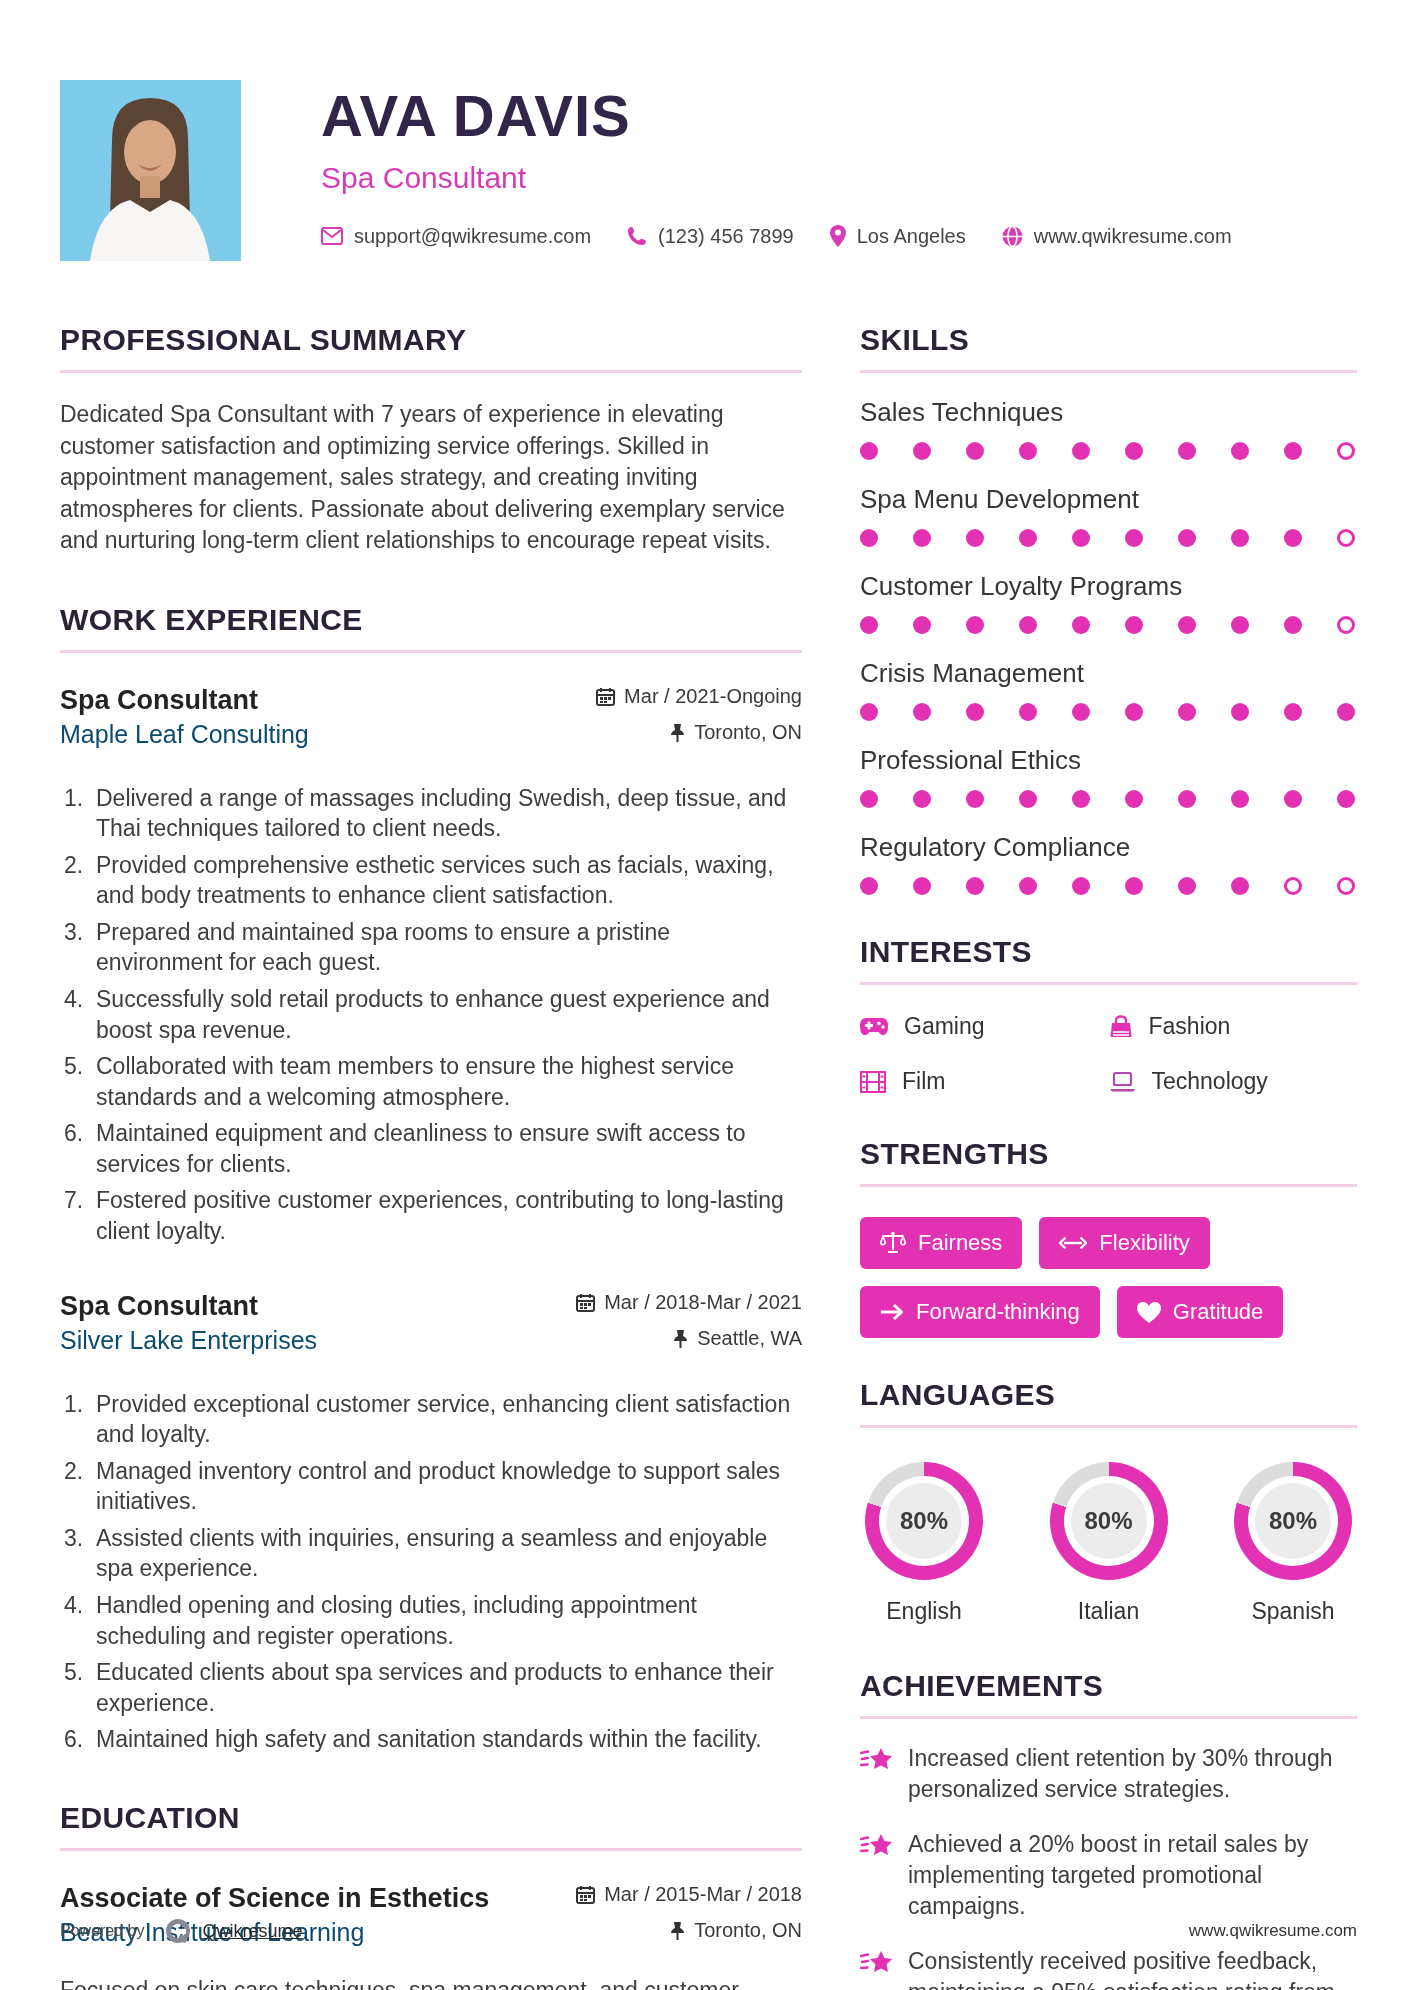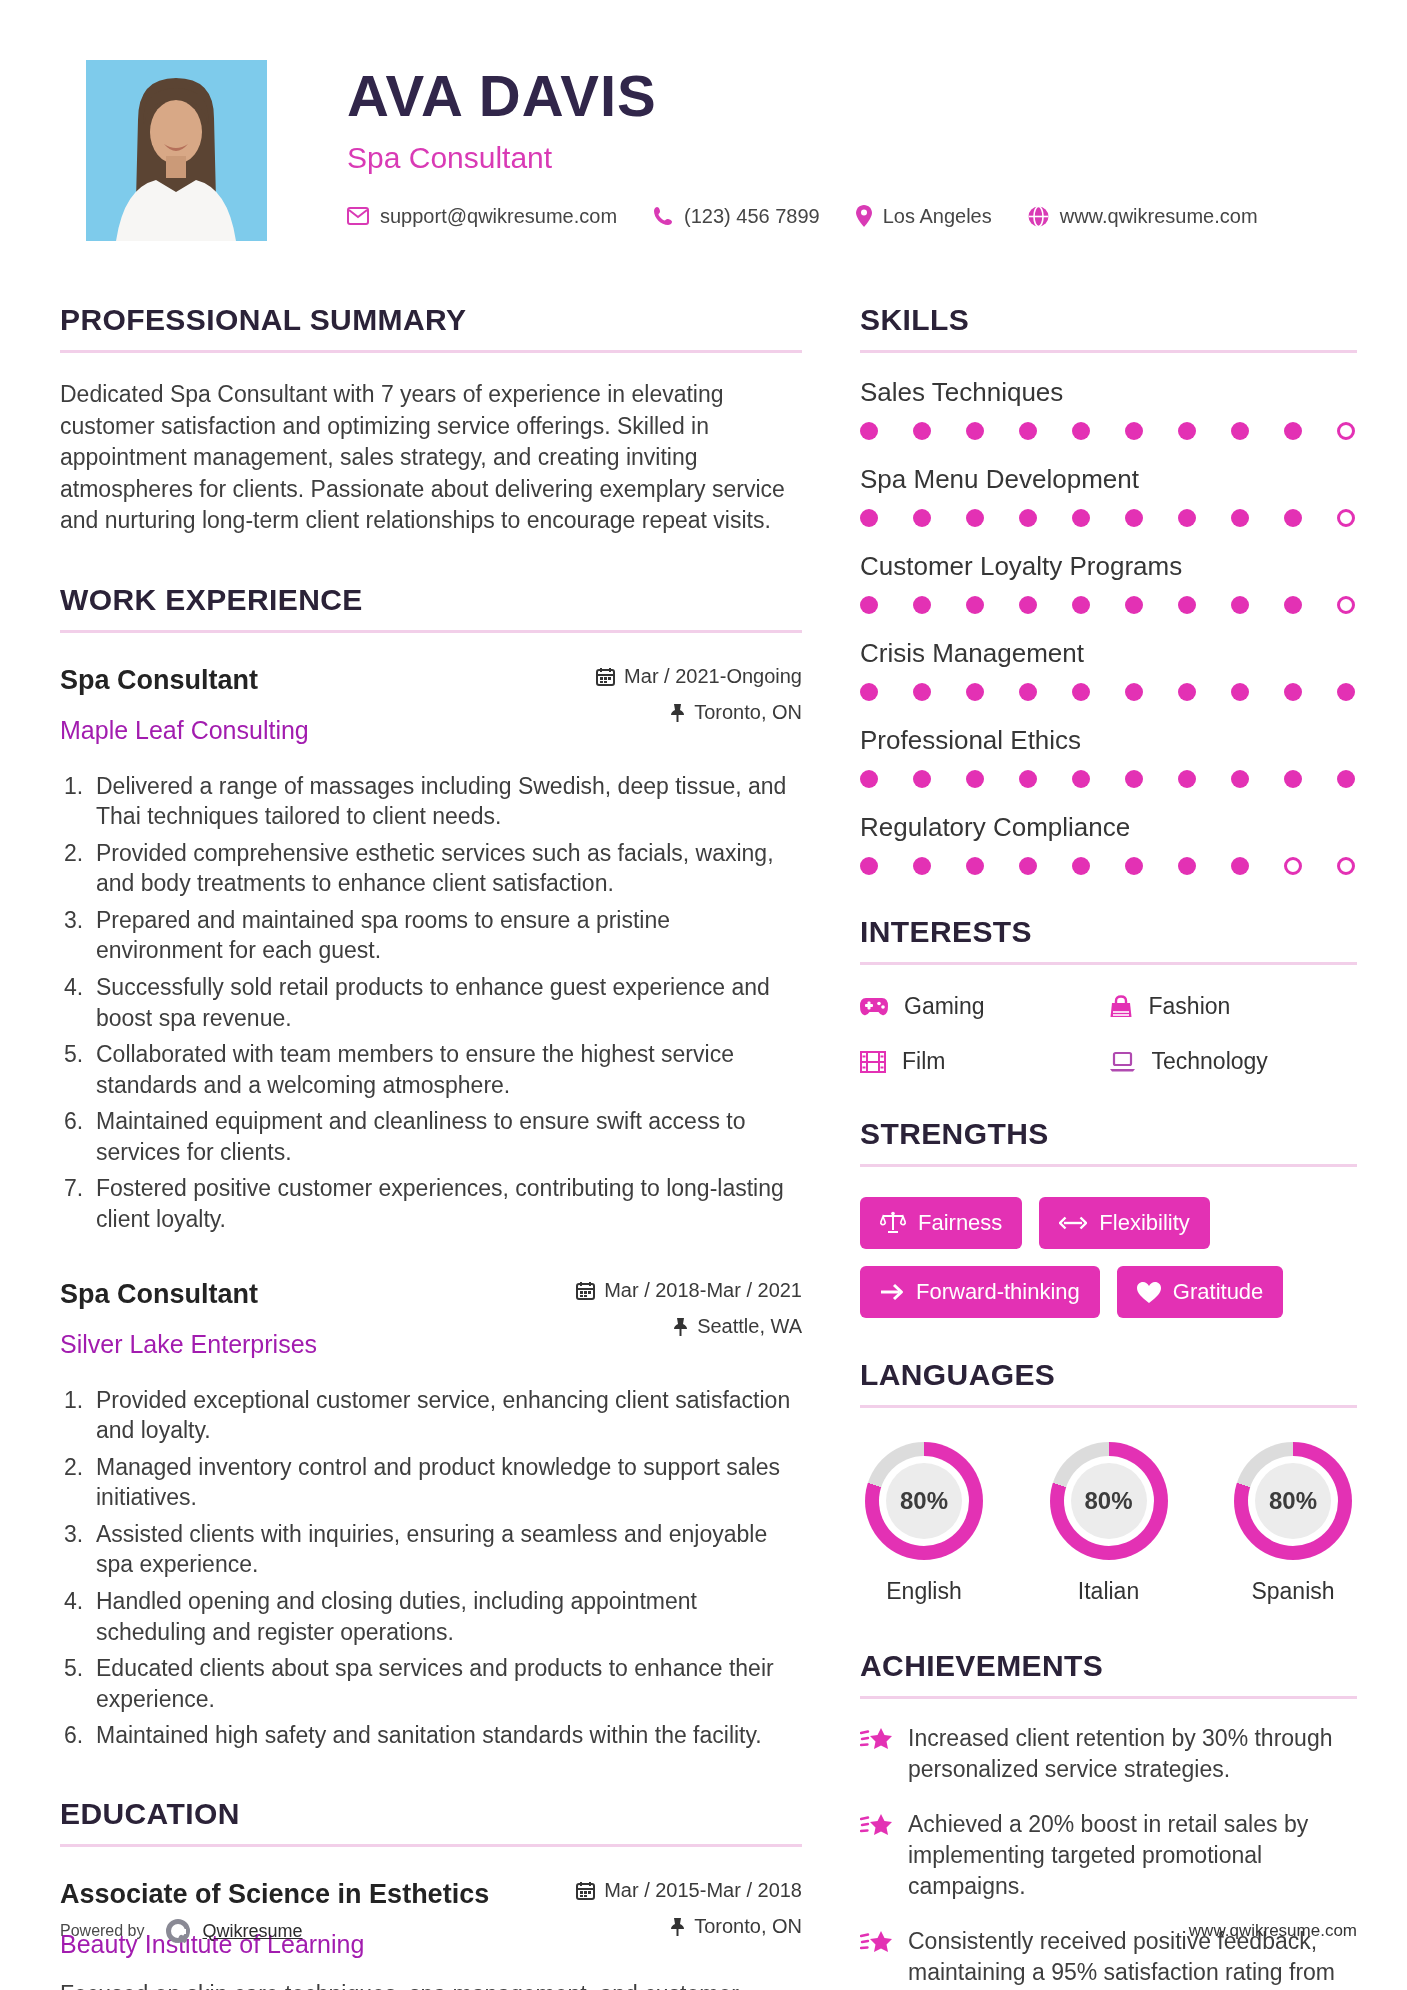--- a/index.html
+++ b/index.html
@@ -1,21 +1,21 @@
 <!DOCTYPE html>
 <html><head>
 <meta charset="utf-8">
 <style>
   * { margin:0; padding:0; box-sizing:border-box; }
   html,body { background:#ffffff; }
   body { font-family:"Liberation Sans", sans-serif; color:#3e3e3e; }
   .page { position:relative; width:1407px; height:1990px; background:#fff; overflow:hidden; }
 
   
-  .header { display:flex; padding:60px 60px 0 60px;margin-left:26px; }
+  .header { display:flex; padding:80px 60px 0 60px; }
   .photo { width:181px; height:181px; background:#7ecbeb; flex:0 0 auto; overflow:hidden; }
   .header-info { padding-left:80px; padding-top:6px; }
   .name { font-size:58px; font-weight:800; letter-spacing:1px; color:#31264a; line-height:1.05; }
   .subtitle { font-size:30px; color:#d93ab5; margin-top:14px; font-weight:500; }
   .contact-row { display:flex; align-items:center; gap:14px; margin-top:30px; font-size:20px; color:#454545; }
   .contact-item { display:flex; align-items:center; gap:11px; margin-right:22px; white-space:nowrap; }
   .contact-item svg { display:block; }
 
   
   .columns { display:flex; padding:62px 50px 0 60px; gap:58px; }
@@ -26,21 +26,21 @@
   .section-title { font-size:30px; font-weight:800; letter-spacing:.4px; color:#2b2238; padding-bottom:13px; }
   .rule { height:3px; background:#f2cfe9; border:none; }
 
   
   .summary-text { margin-top:26px; font-size:23px; line-height:1.37; color:#3e3e3e; }
 
   
   .job { margin-top:32px; }
   .job-head { display:flex; justify-content:space-between; align-items:flex-start; }
   .job-role { font-size:27px; font-weight:600; color:#232323; }
-  .job-company { font-size:25px; color:#a21caf; margin-top:20px; }
+  .job-company { font-size:25px; color:#0c4a6e; margin-top:4px; }
   .job-meta { text-align:right; font-size:20px; color:#3a3a3a; }
   .meta-line { display:flex; justify-content:flex-end; align-items:center; gap:9px; margin-bottom:13px; white-space:nowrap; }
   .bullets { margin-top:26px; list-style:none; counter-reset:item; }
   .bullets li { counter-increment:item; position:relative; padding-left:36px; font-size:23px; line-height:1.33; margin-bottom:6px; color:#3e3e3e; }
   .bullets li::before { content:counter(item) "."; position:absolute; left:4px; color:#3e3e3e; }
 
   
   .edu-desc { margin-top:20px; font-size:23px; line-height:1.37; }
 
   

